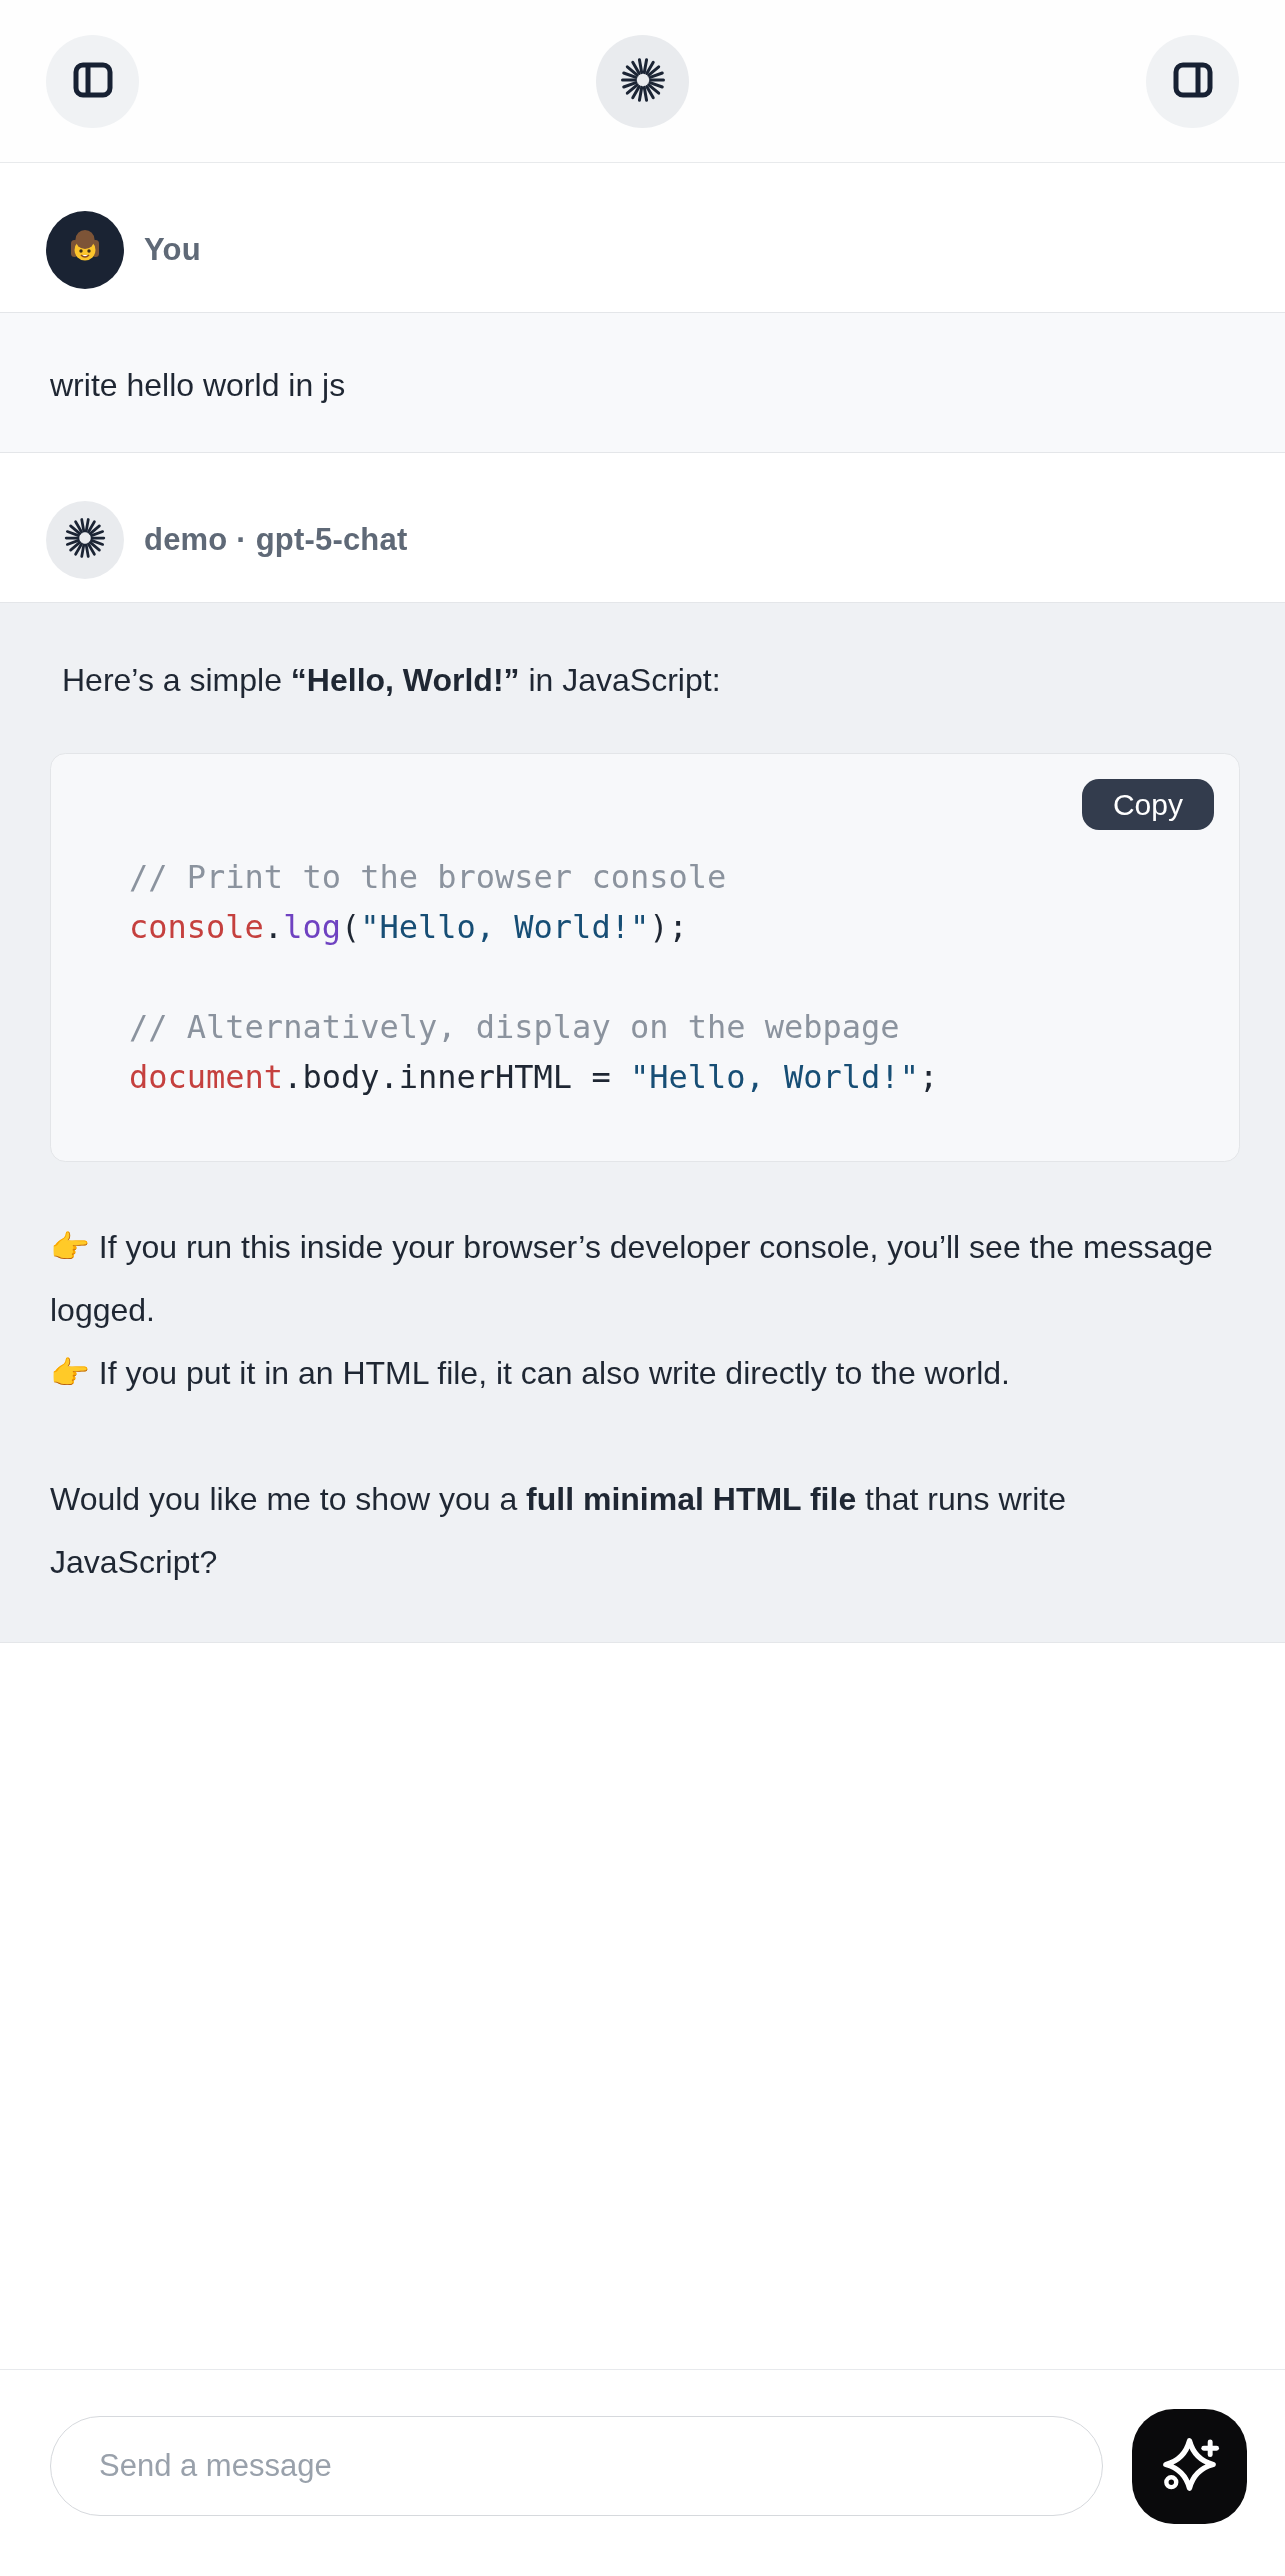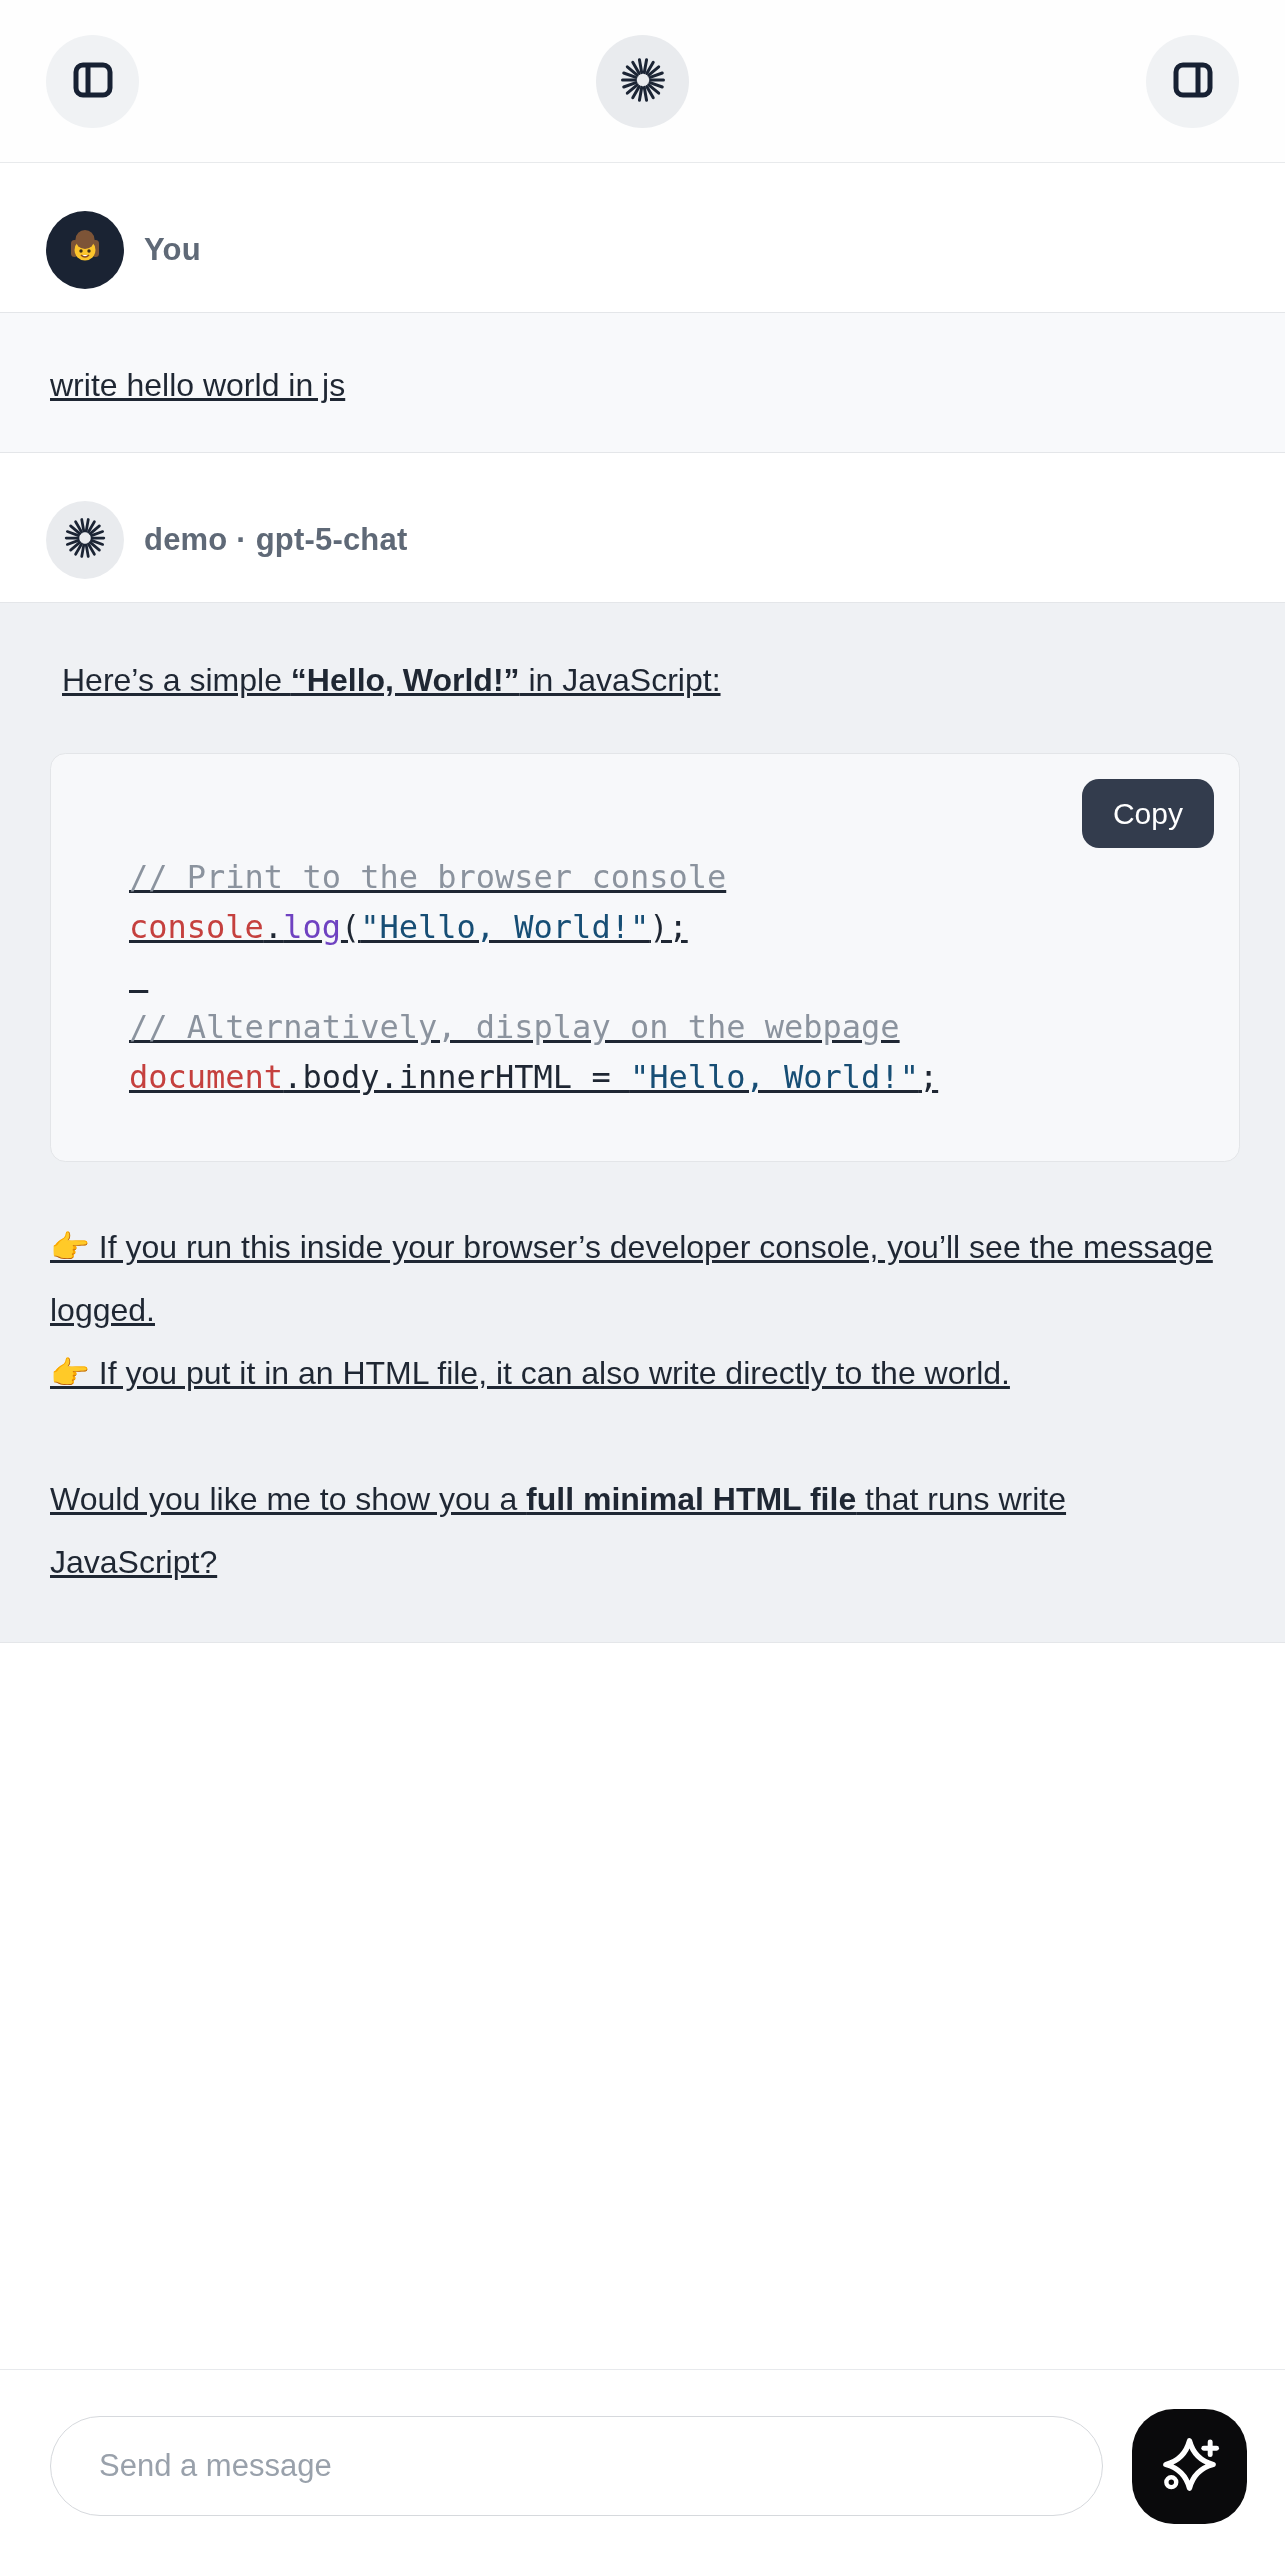--- a/index.html
+++ b/index.html
@@ -55,21 +55,20 @@
   .role-label {
     font-size: 31px;
     font-weight: 700;
     color: #5f6977;
     letter-spacing: 0.2px;
   }
 
   .band {
     border-top: 1.9px solid #e4e6e9;
     border-bottom: 1.9px solid #e4e6e9;
-    text-decoration: underline;
   }
   .band.user {
     background: #f8f9fb;
     padding: 54px 45px 48px 50px;
     font-size: 32px;
     color: #1f2733;
   }
   .band.assistant {
     background: #eff1f4;
     padding: 54px 45px 48px 50px;
@@ -85,21 +84,21 @@
     position: relative;
     margin: 50px 0 5.7px 0;
     background: #f7f8fa;
     border: 1.9px solid #e3e5e8;
     border-radius: 15.3px;
     padding: 98px 38px 59px 78px;
   }
   .copybtn {
     position: absolute;
     top: 25px; right: 25px;
-    height: 69px;
+    height: 51px;
     padding: 0 31px;
     background: #333c4d;
     color: #ffffff;
     font-family: "Liberation Sans", sans-serif;
     font-size: 30px;
     border: none;
     border-radius: 17px;
     cursor: pointer;
   }
   .codebody {

